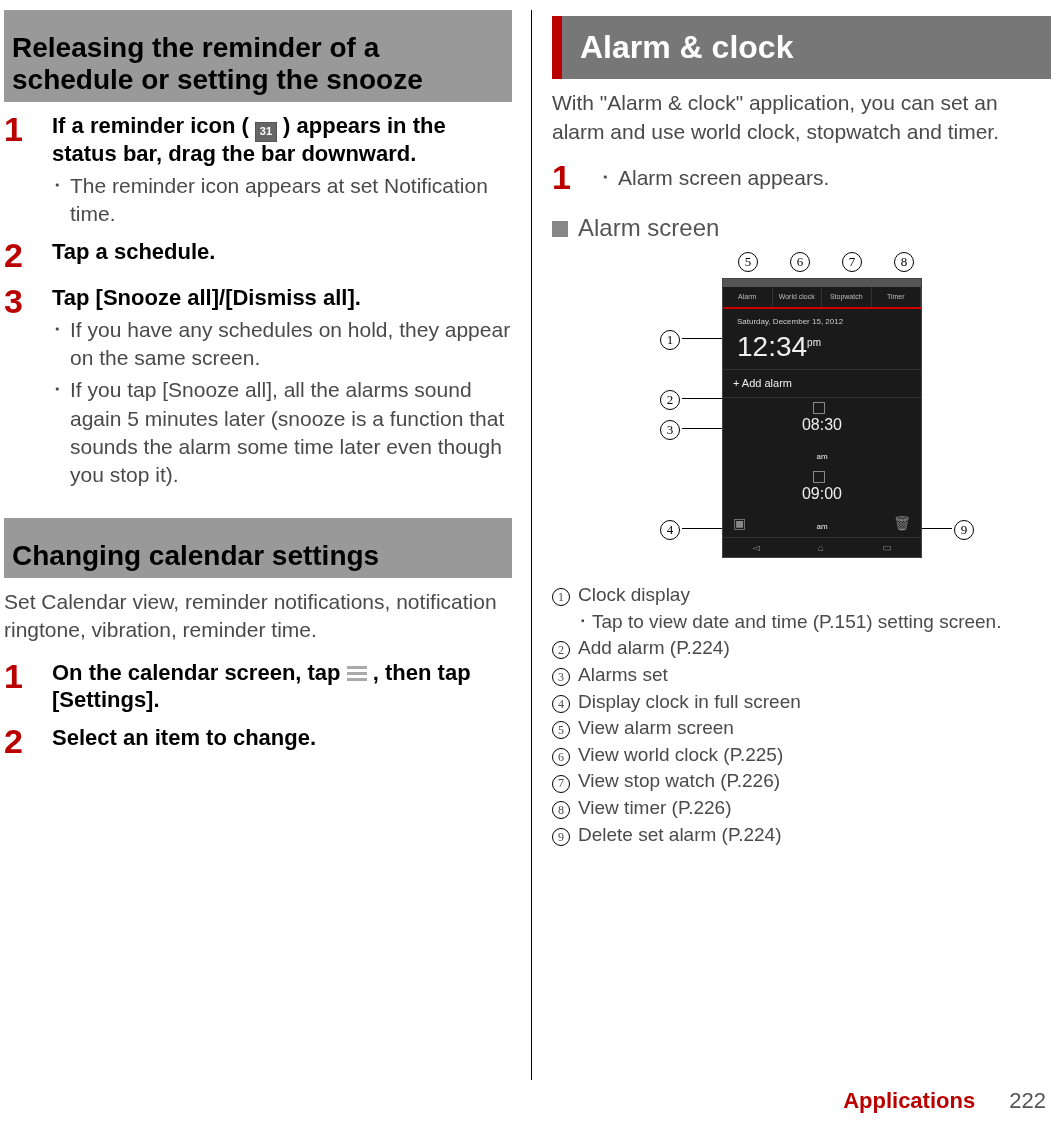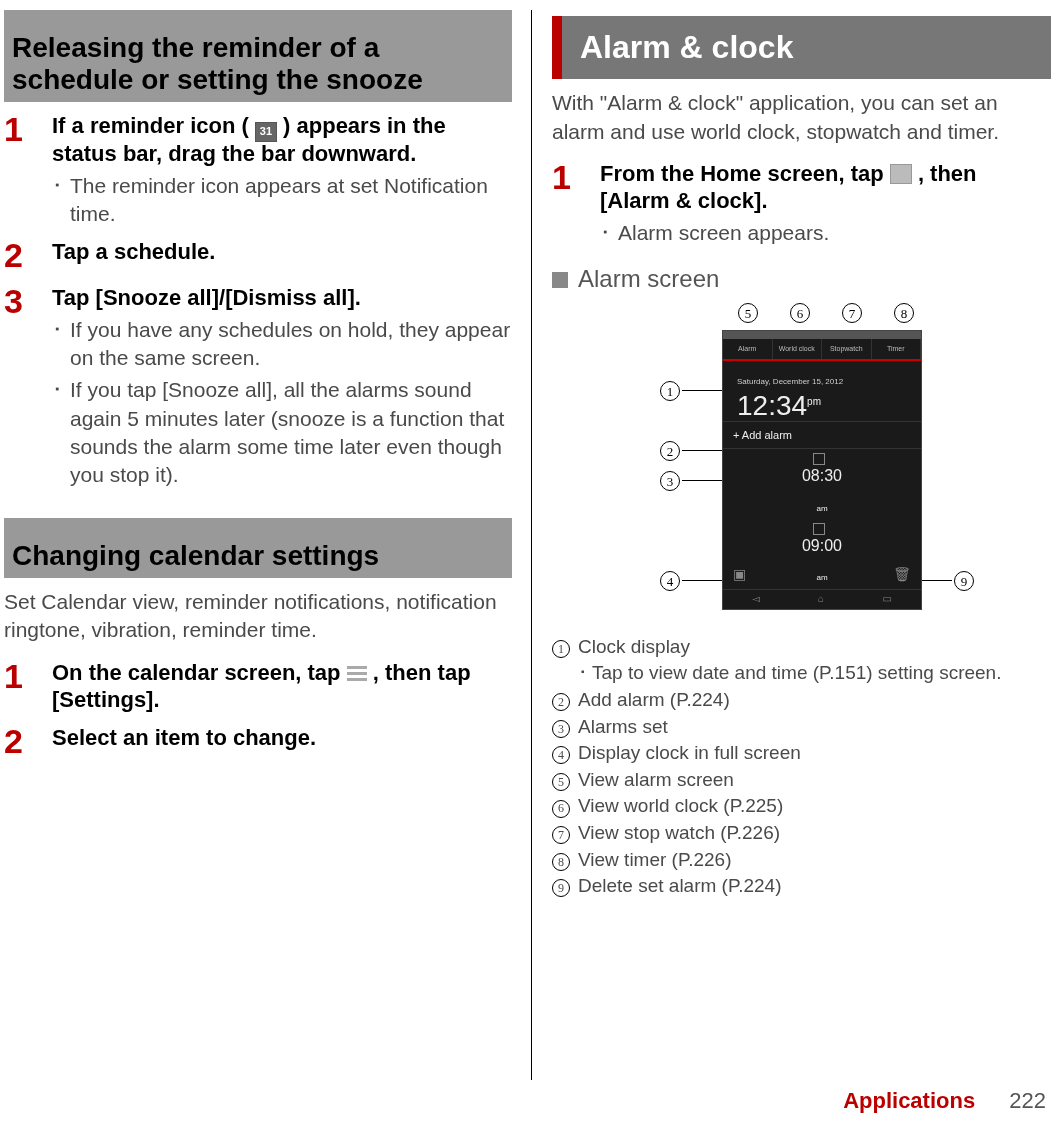--- a/index.html
+++ b/index.html
@@ -148,21 +148,21 @@
     font-size: 7px;
     color: #bbb;
     display: flex; align-items: center; justify-content: center;
     border-right: 1px solid #333;
   }
   .clock-row {
     height: 60px;
     color: #eee;
     padding-left: 14px;
   }
-  .clock-date { font-size: 8px; color: #ccc; padding-top: 16px; }
+  .clock-date { font-size: 8px; color: #ccc; padding-top: 8px; }
   .clock-time { font-size: 28px; font-weight: 300; }
   .clock-time sup { font-size: 10px; text-align: center; }
   .add-row {
     color: #eee; font-size: 11px; padding: 6px 10px;
     border-top: 1px solid #333; border-bottom: 1px solid #333;
   }
   .alarm-row {
     color: #eee; font-size: 16px; padding: 4px 10px;
     display: flex; align-items: center; flex-direction: column;
   }
@@ -307,25 +307,20 @@
     </div>
   </div>
 
   <div class="col col-right">
     <div class="section-title">Alarm &amp; clock</div>
     <div class="body-text">With "Alarm &amp; clock" application, you can set an alarm and use world clock, stopwatch and timer.</div>
 
     <div class="step">
       <div class="step-num">1</div>
       <div class="step-main">
-        <div class="step-title">
-          <span>From the Home screen, tap </span>
-          <span class="icon-grid"></span>
-          <span>, then [Alarm &amp; clock].</span>
-        </div>
         <div class="bullet">
           <span class="dot">･</span>
           <span>Alarm screen appears.</span>
         </div>
       </div>
     </div>
 
     <div class="sub-heading-row">
       <span class="sq"></span>
       <span class="sub-heading">Alarm screen</span>

